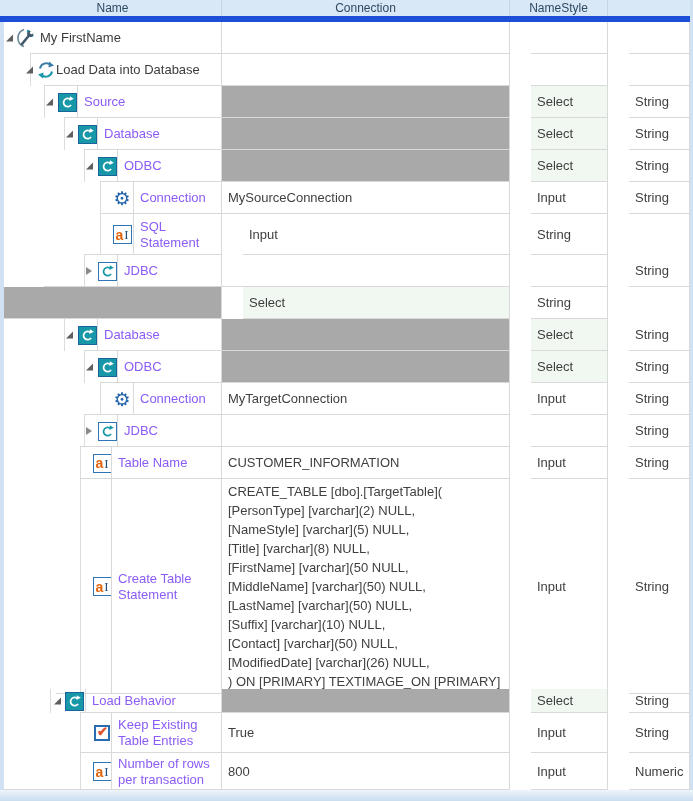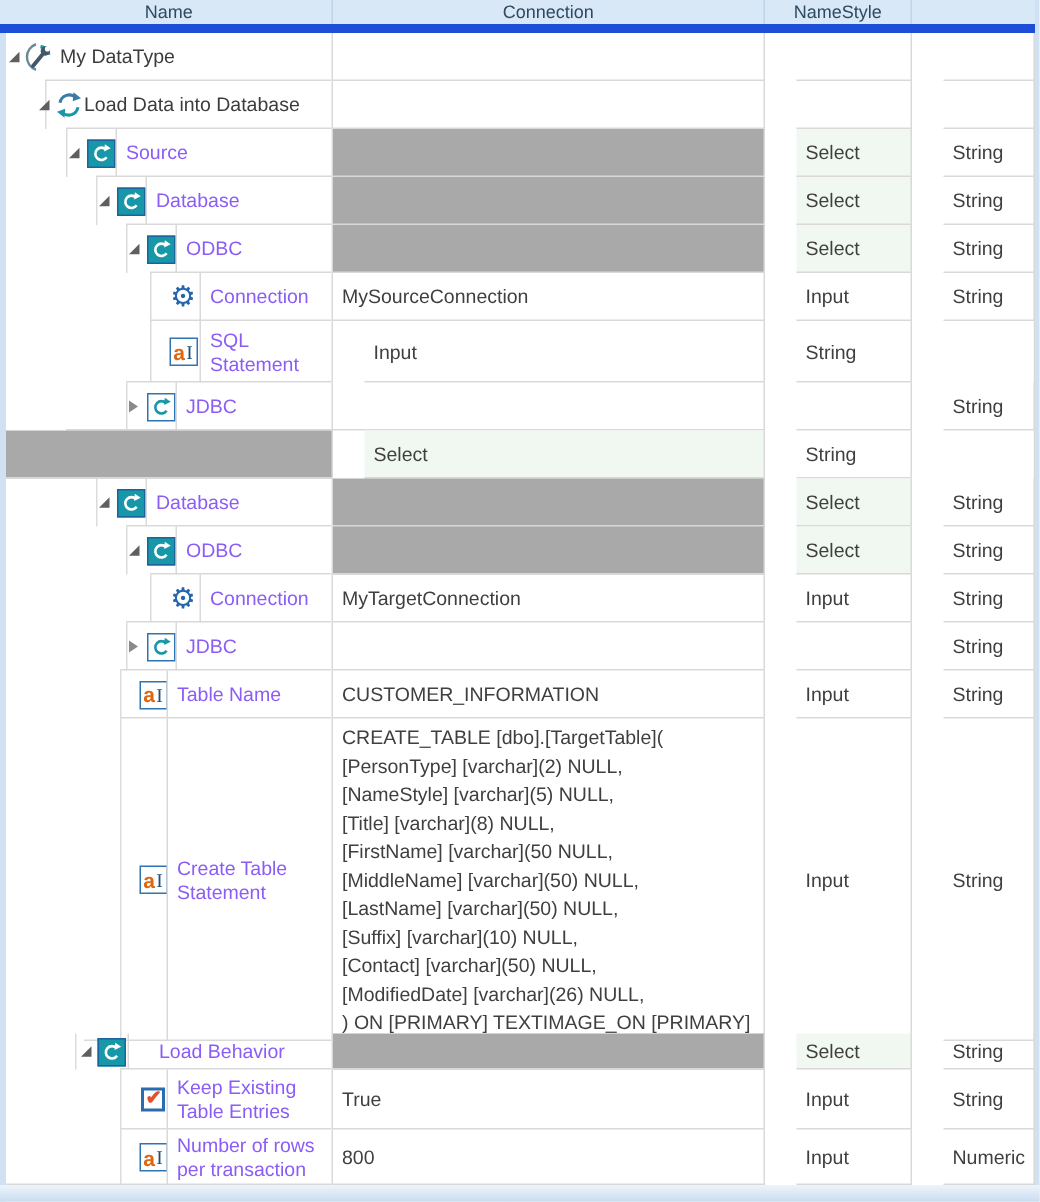--- a/index.html
+++ b/index.html
@@ -85,21 +85,21 @@
           <span class="exp exp-open" style="left: 2px;"></span>
           <span class="icon-wrap" style="left: 12px;">
             <svg width="20" height="20" viewBox="0 0 20 20">
               <path d="M8 1.5 A9 9 0 0 0 8 18.5" fill="none" stroke="#6b8898" stroke-width="1.6"></path>
               <path d="M11 3 A7 7 0 0 1 16.5 8.5" fill="none" stroke="#1797a7" stroke-width="2.4"></path>
               <path d="M6 16 L13 7.5" stroke="#42586b" stroke-width="2.6" stroke-linecap="round"></path>
               <circle cx="14.2" cy="6" r="3.1" fill="#42586b"></circle>
               <circle cx="15.6" cy="4.6" r="1.7" fill="#ffffff"></circle>
             </svg>
           </span>
-          <span class="nlabel" style="left: 36px;">My DataType</span>
+          <span class="nlabel" style="left: 36px;">My FirstName</span>
           <span class="bline" style="left: 26px;"></span>
         </div>
         <div class="cell c-val">
           <span class="vtext"></span>
         </div>
         <div class="cell c-act"></div>
         <div class="cell c-typ"></div>
       </div>
       <div class="row emph" style="height: 32px;">
         <div class="cell c-name">
@@ -385,21 +385,21 @@
           <span class="exp exp-open" style="left: 50px;"></span>
           <span class="icon-wrap" style="left: 60px;">
             <span class="ic-box ic-module">
               <svg width="15" height="15" viewBox="0 0 19 19">
                 <path d="M13.5 6 A5.2 5.2 0 1 0 14 12.5" fill="none" stroke="#ffffff" stroke-width="2.2"></path>
                 <polygon points="12.5,1.5 17.5,4.8 12,7.5" fill="#ffffff"></polygon>
               </svg>
             </span>
           </span>
           <span class="sepline" style="left: 81px;"></span>
-          <span class="nlabel" style="left: 102px;">Load Behavior</span>
+          <span class="nlabel" style="left: 88px;">Load Behavior</span>
           <span class="bline" style="left: 76px;"></span>
         </div>
         <div class="cell c-val">
           <span class="vtext"></span>
         </div>
         <div class="cell c-act select">Select</div>
         <div class="cell c-typ">String</div>
       </div>
       <div class="row" style="height: 40px;">
         <div class="cell c-name">

